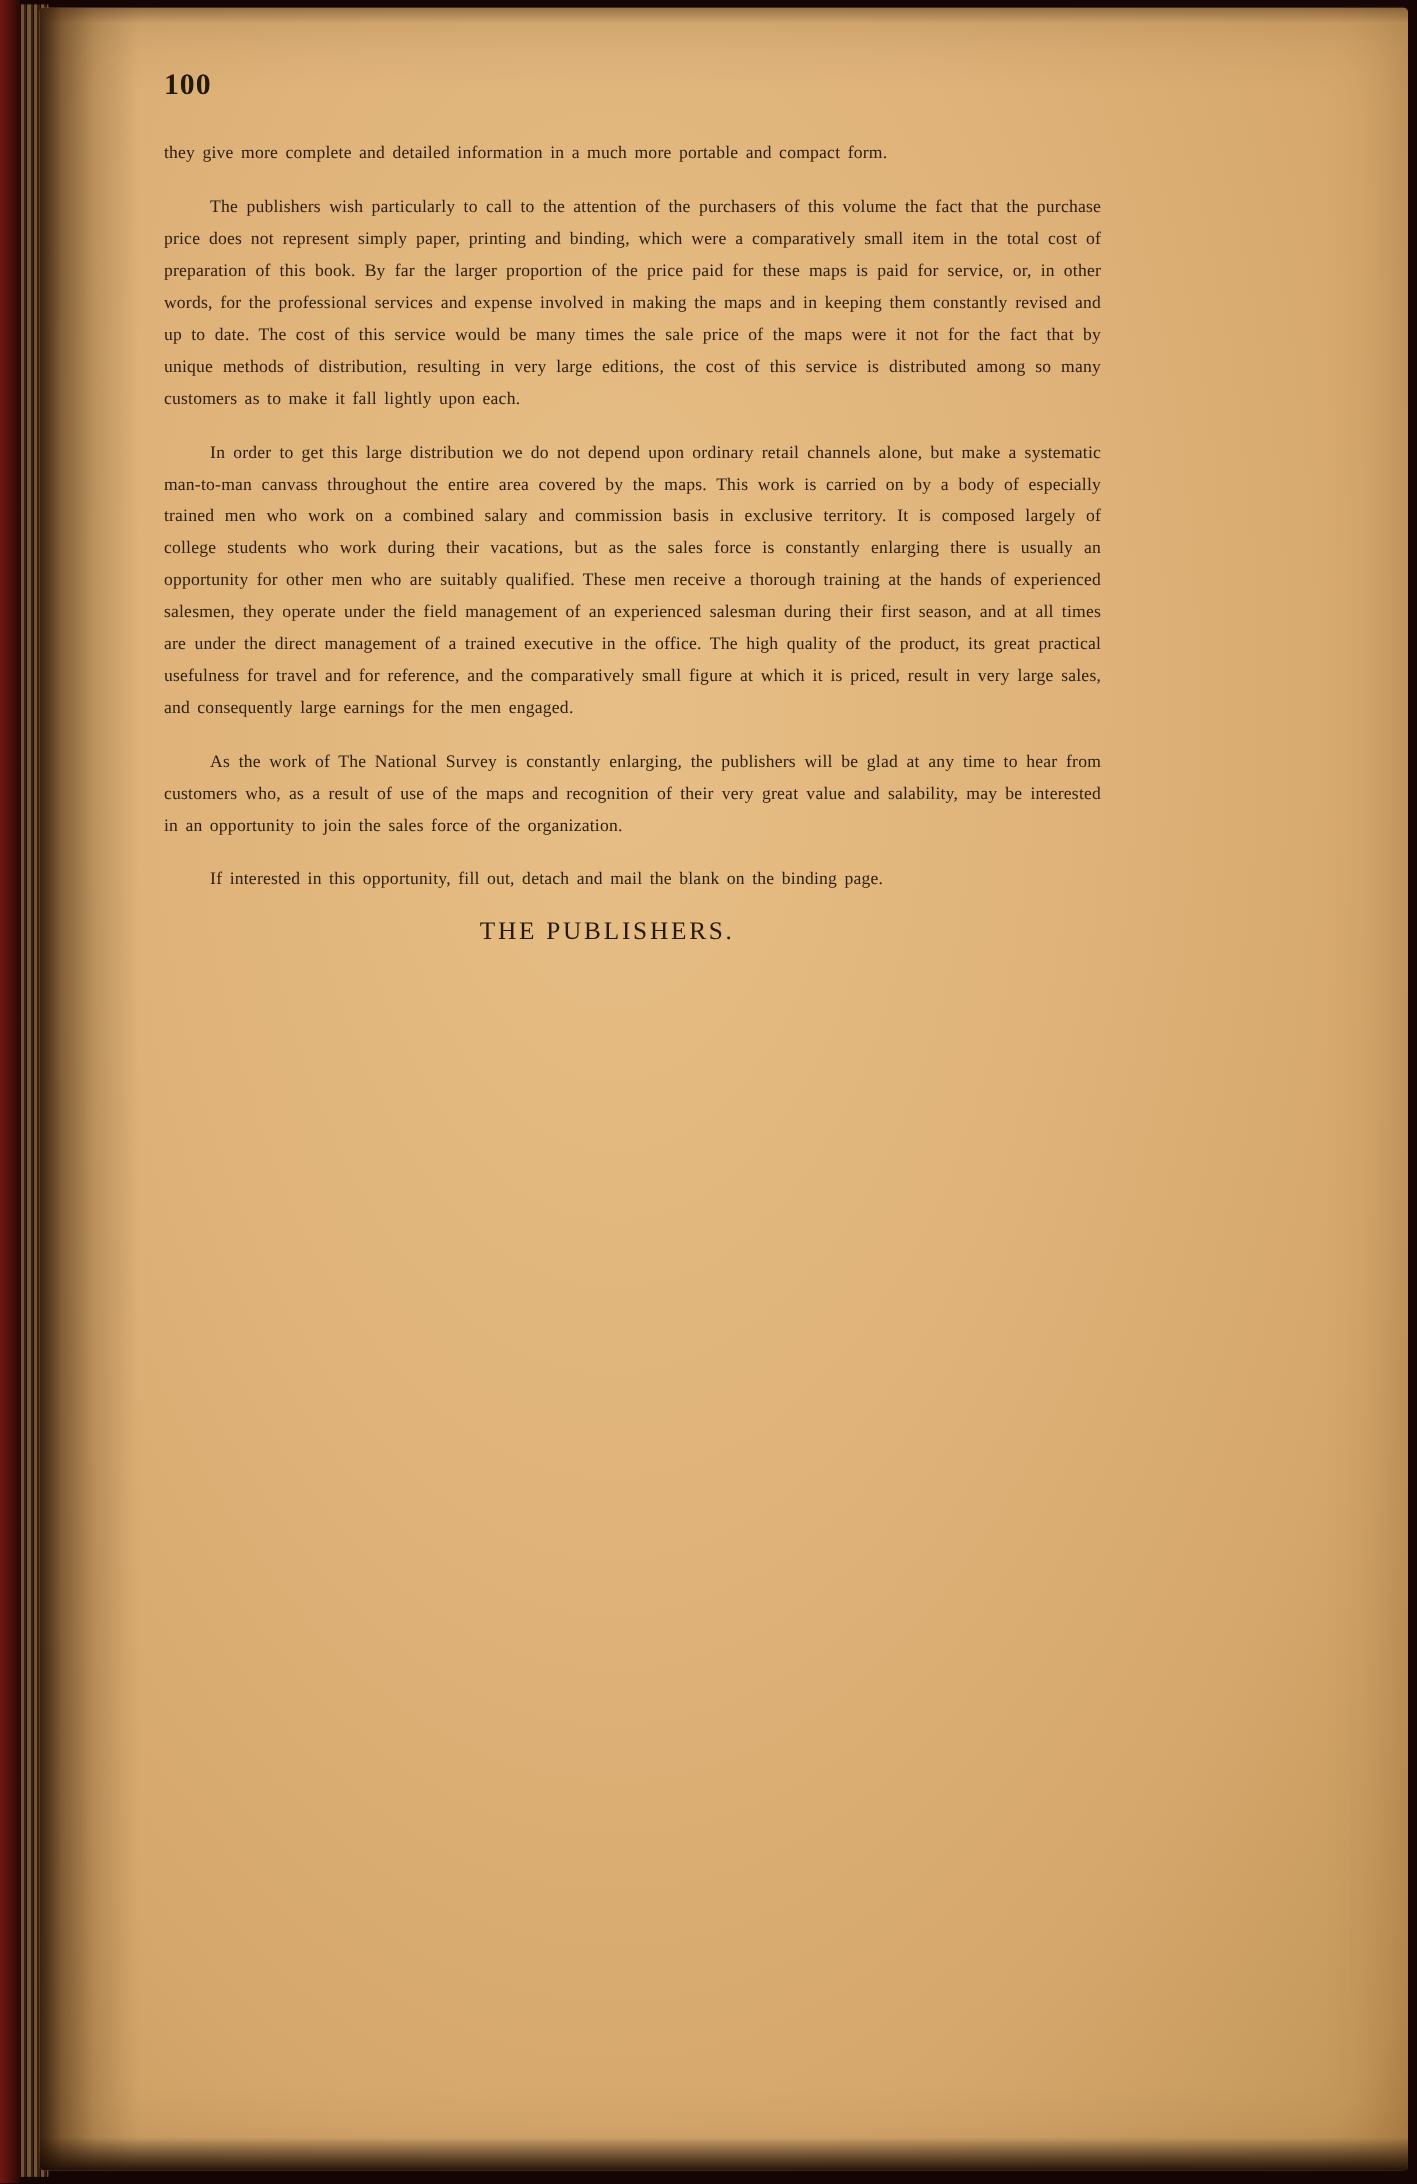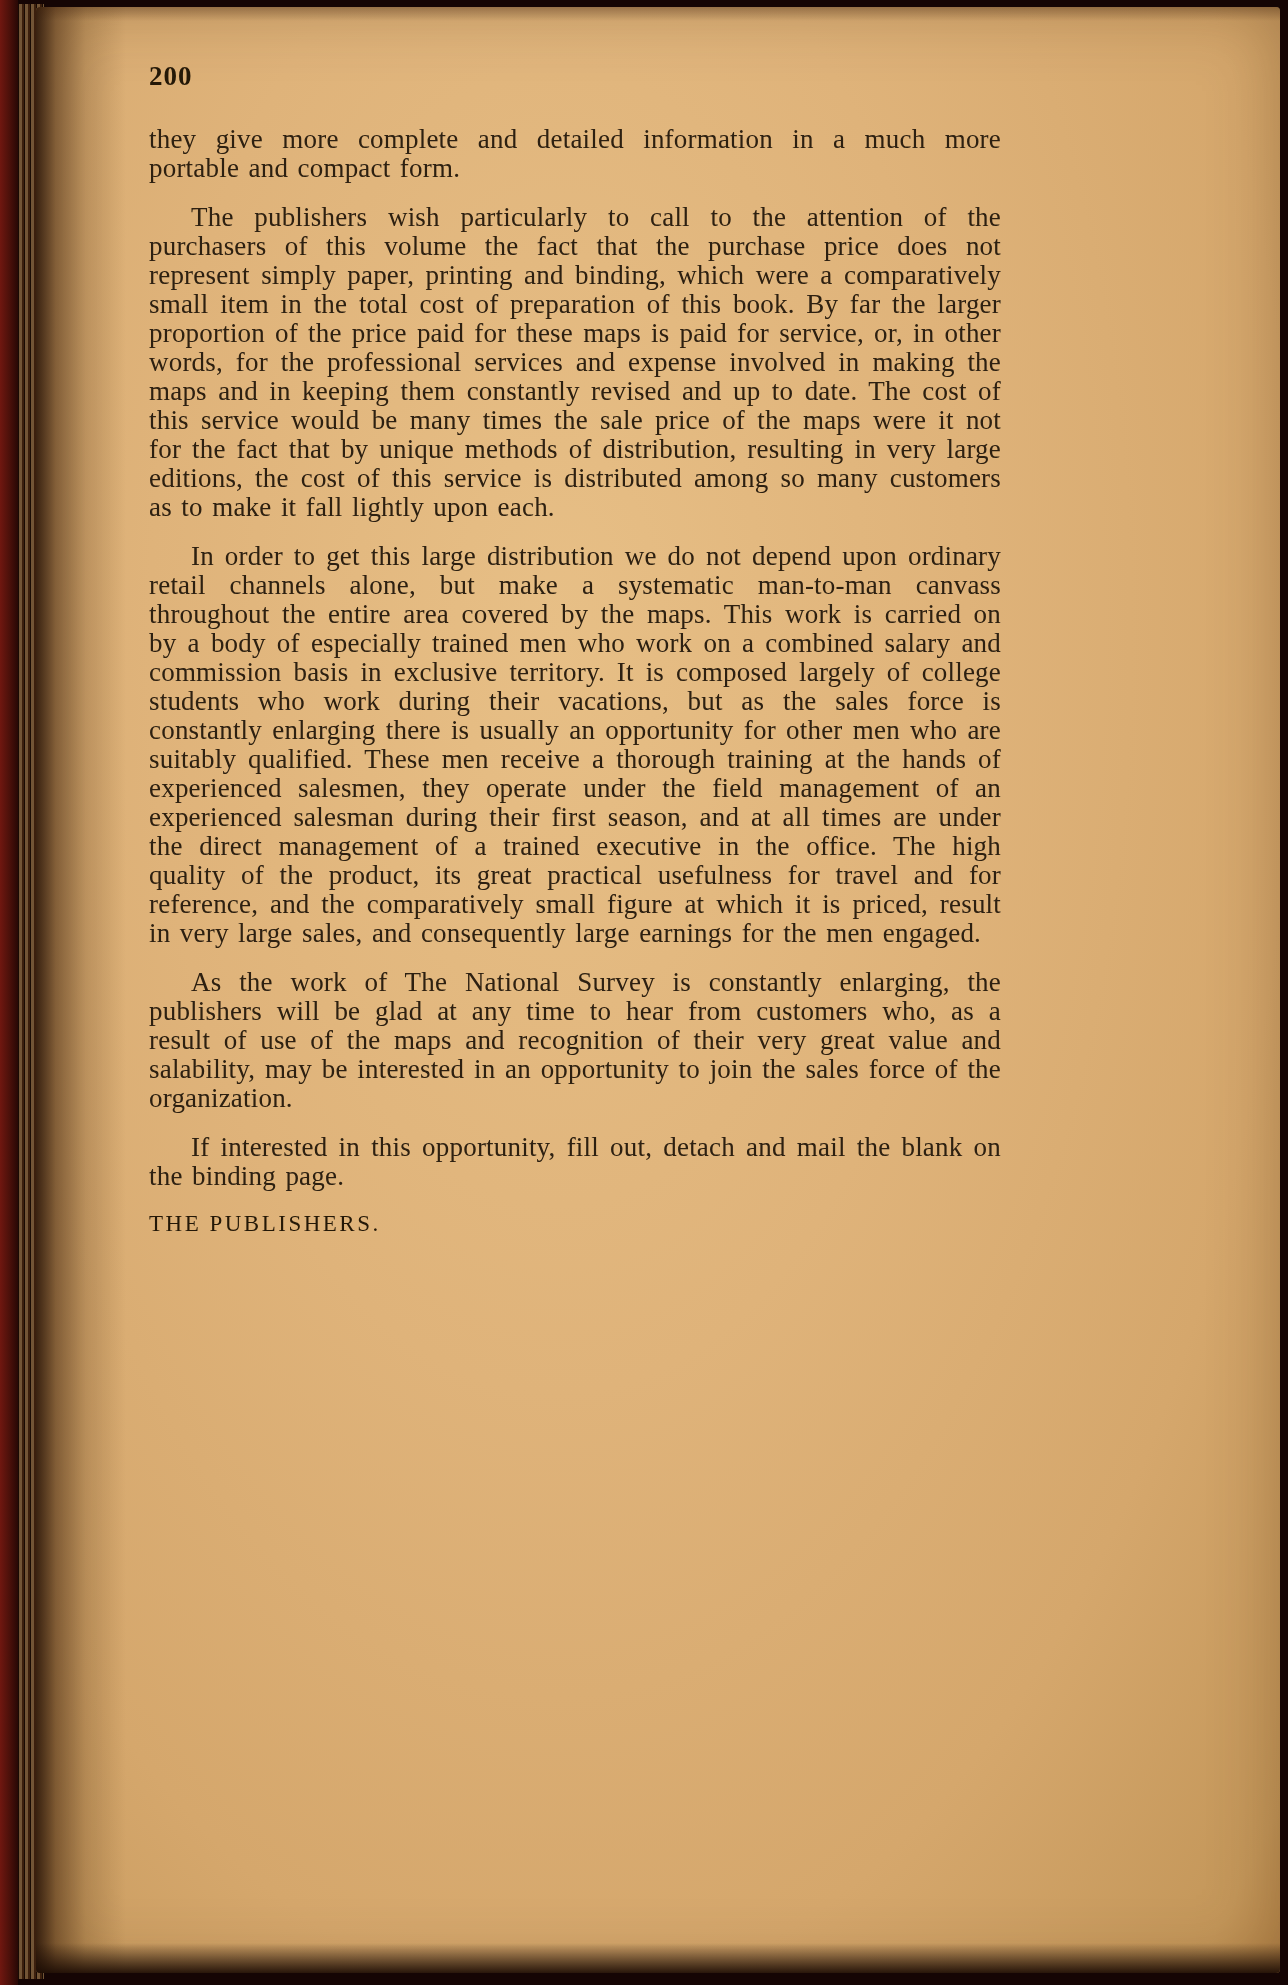--- a/index.html
+++ b/index.html
@@ -67,50 +67,50 @@
     color: #2d2011;
   }
   .page-number {
     font-size: 27px;
     font-weight: bold;
     letter-spacing: 1px;
     color: #241807;
     margin-bottom: 33px;
   }
   .para {
-    font-size: 27px;
+    font-size: 16px;
     line-height: 29px;
     text-align: justify;
     word-spacing: 2.5px;
     letter-spacing: 0.2px;
     margin-bottom: 20px;
   }
   .para.indent { text-indent: 42px; }
   .signature {
     margin-top: 12px;
     padding-right: 46px;
-    text-align: left;
+    text-align: center;
     font-size: 23px;
     letter-spacing: 2.5px;
     color: #241807;
   }
 </style>
 </head>
 <body>
 
 <div class="spine-strip"></div>
 <div class="page-edges"></div>
 
 <div class="page">
   <div class="gutter-shadow"></div>
   <div class="top-shade"></div>
   <div class="bottom-shade"></div>
 
   <div class="content">
-    <div class="page-number">200</div>
+    <div class="page-number">100</div>
 
     <p class="para">they give more complete and detailed information in a much more portable and compact form.</p>
 
     <p class="para indent">The publishers wish particularly to call to the attention of the purchasers of this volume the fact that the purchase price does not represent simply paper, printing and binding, which were a comparatively small item in the total cost of preparation of this book. By far the larger proportion of the price paid for these maps is paid for service, or, in other words, for the professional services and expense involved in making the maps and in keeping them constantly revised and up to date. The cost of this service would be many times the sale price of the maps were it not for the fact that by unique methods of distribution, resulting in very large editions, the cost of this service is distributed among so many customers as to make it fall lightly upon each.</p>
 
     <p class="para indent">In order to get this large distribution we do not depend upon ordinary retail channels alone, but make a systematic man-to-man canvass throughout the entire area covered by the maps. This work is carried on by a body of especially trained men who work on a combined salary and commission basis in exclusive territory. It is composed largely of college students who work during their vacations, but as the sales force is constantly enlarging there is usually an opportunity for other men who are suitably qualified. These men receive a thorough training at the hands of experienced salesmen, they operate under the field management of an experienced salesman during their first season, and at all times are under the direct management of a trained executive in the office. The high quality of the product, its great practical usefulness for travel and for reference, and the comparatively small figure at which it is priced, result in very large sales, and consequently large earnings for the men engaged.</p>
 
     <p class="para indent">As the work of The National Survey is constantly enlarging, the publishers will be glad at any time to hear from customers who, as a result of use of the maps and recognition of their very great value and salability, may be interested in an opportunity to join the sales force of the organization.</p>
 
     <p class="para indent">If interested in this opportunity, fill out, detach and mail the blank on the binding page.</p>

